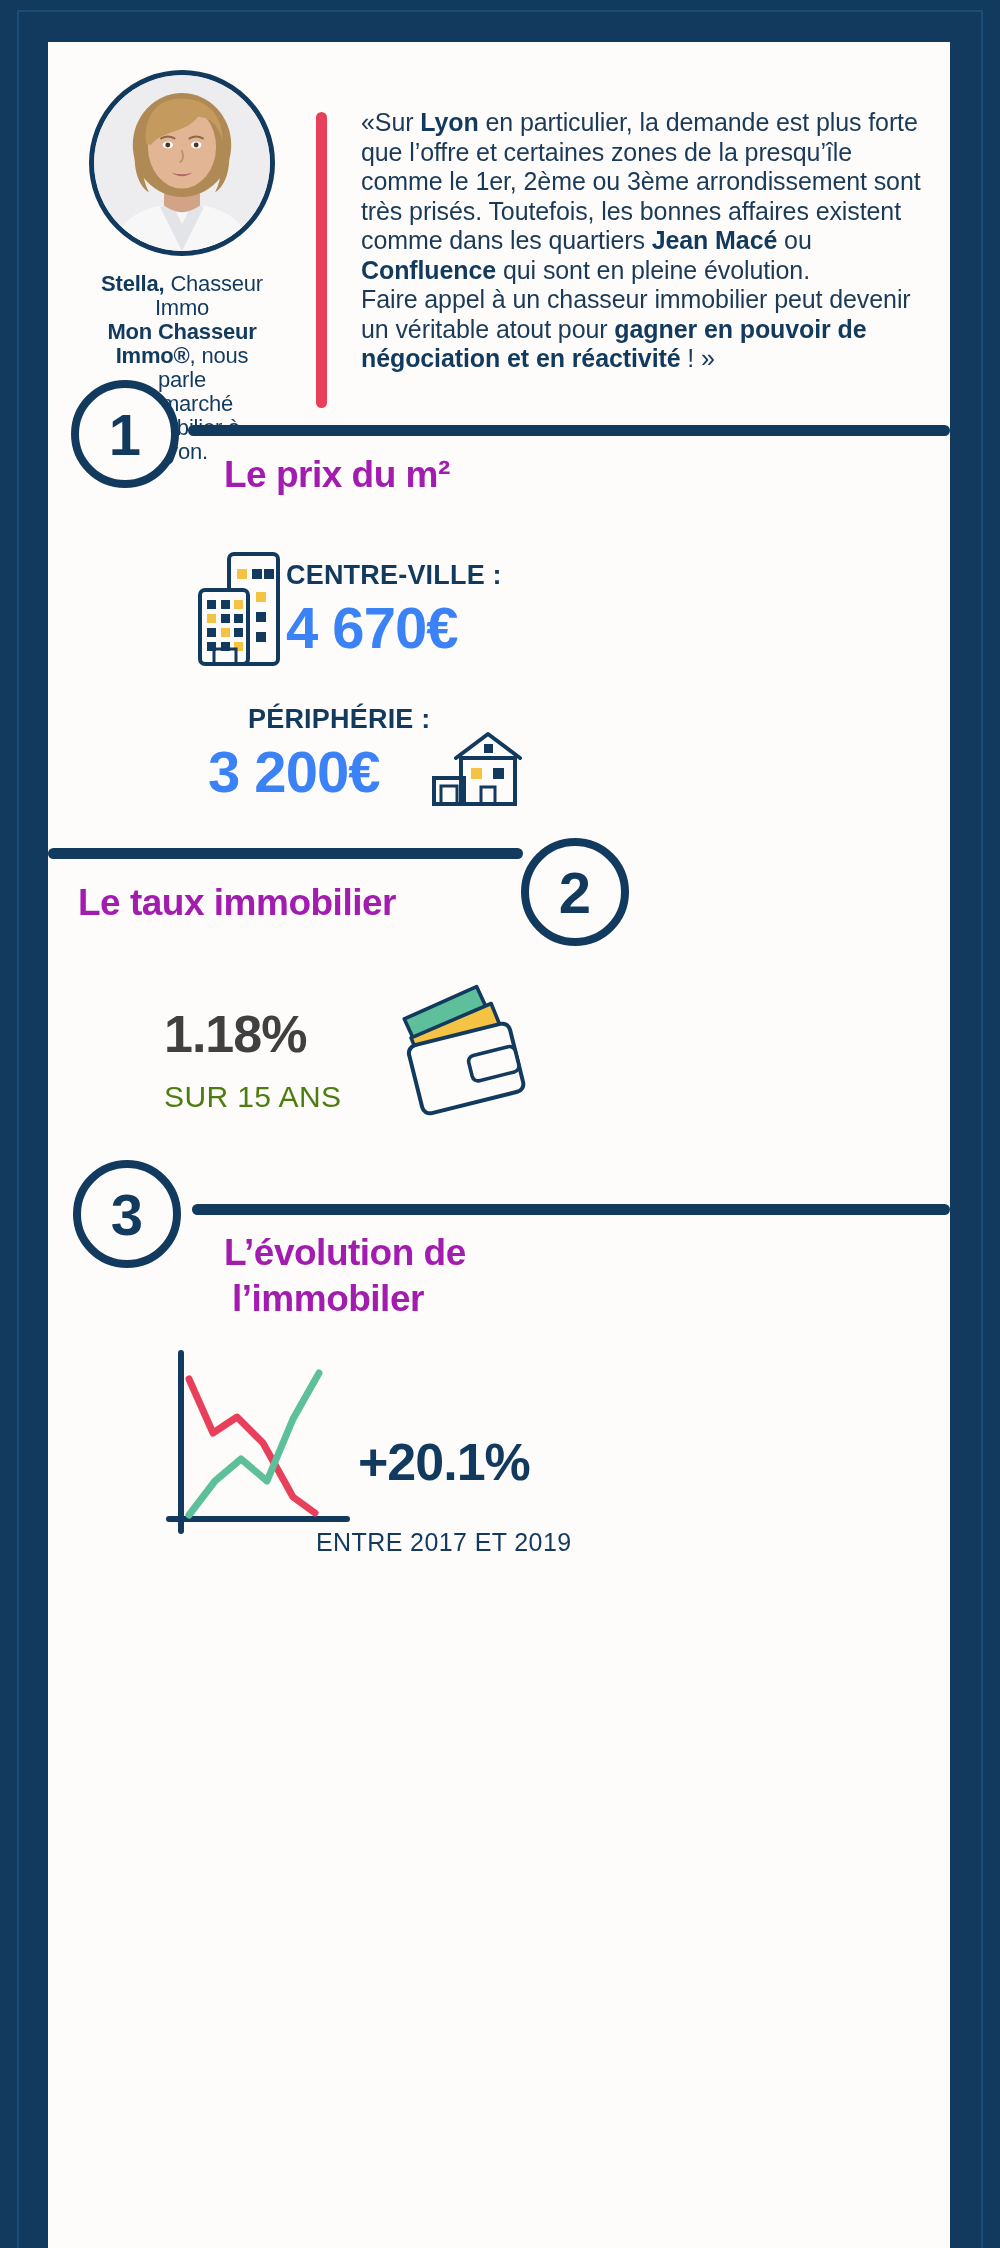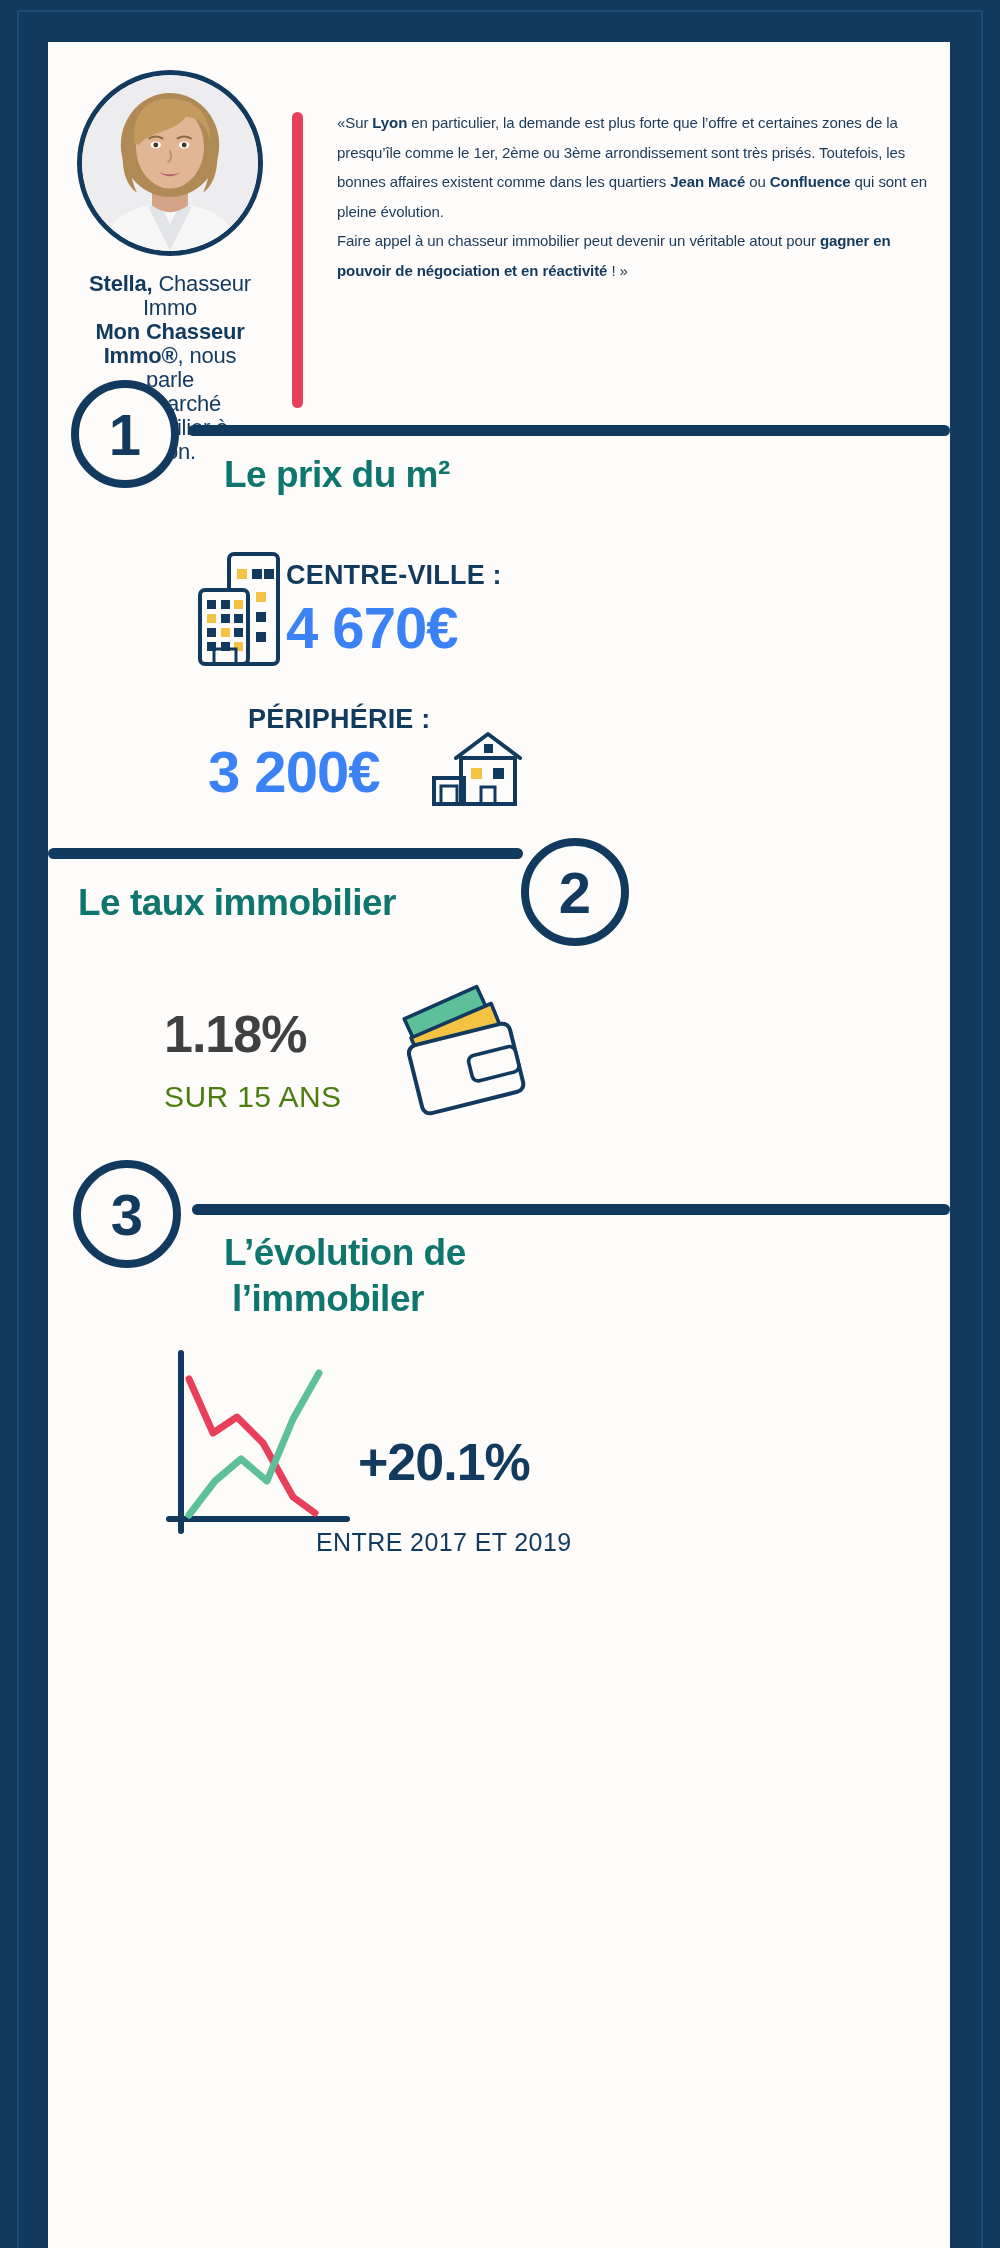--- a/index.html
+++ b/index.html
@@ -41,21 +41,21 @@
 
   
   .testimonial {
     position: absolute;
     left: 0; top: 0;
     width: 902px;
     height: 560px;
     display: flex;
   }
   .person-col {
-    width: 244px;
+    width: 268px;
     padding: 28px 14px 0 14px;
     display: flex;
     flex-direction: column;
     align-items: center;
   }
   .avatar-ring {
     width: 186px; height: 186px;
     border-radius: 50%;
     border: 5px solid #123A5E;
     overflow: hidden;
@@ -79,21 +79,21 @@
     height: 296px;
     background: #E8405A;
     border-radius: 6px;
     flex: 0 0 11px;
   }
   .quote-col {
     flex: 1;
     padding: 66px 20px 0 34px;
   }
   .quote-text {
-    font-size: 15px;
+    font-size: 25px;
     line-height: 29.5px;
     color: #1B3A58;
     letter-spacing: -0.1px;
   }
   .quote-text b { font-weight: 700; color: #123A5E; }
 
   
   .sec-bar {
     position: absolute;
     height: 11px;
@@ -111,21 +111,21 @@
     justify-content: center;
     font-size: 58px;
     font-weight: 700;
     color: #123A5E;
     z-index: 3;
   }
   .sec-title {
     position: absolute;
     font-size: 37px;
     font-weight: 700;
-    color: #0f766e;
+    color: #a21caf;
     letter-spacing: -0.5px;
     line-height: 46px;
   }
 
   
   .s1-label {
     position: absolute;
     font-size: 27px;
     font-weight: 700;
     color: #123A5E;

